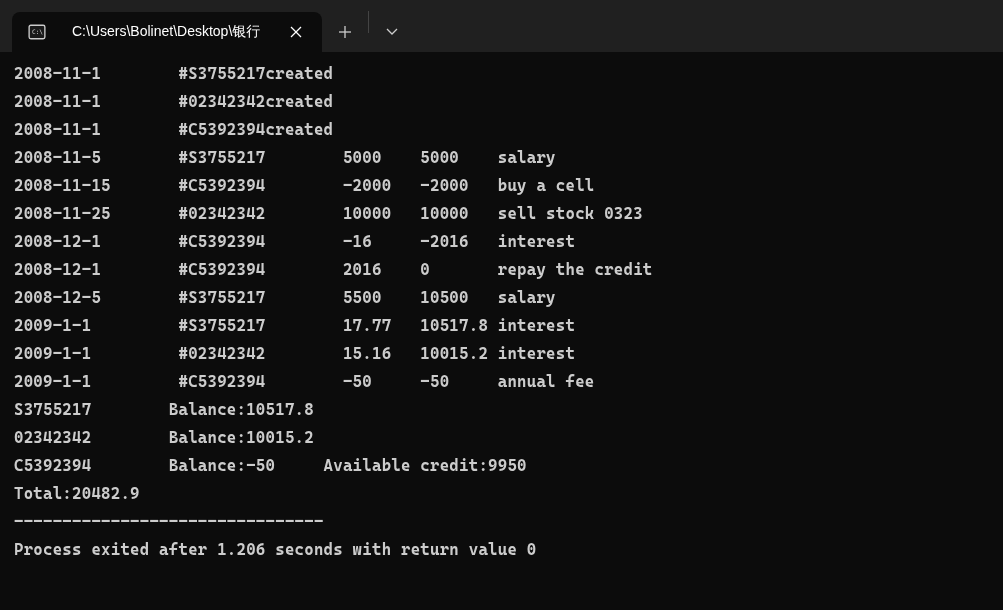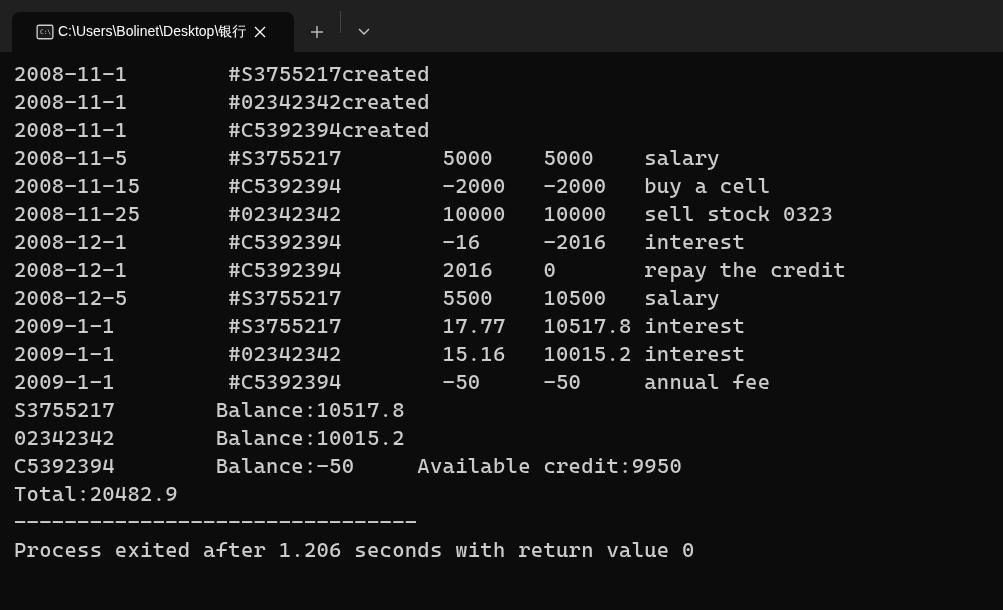--- a/index.html
+++ b/index.html
@@ -23,22 +23,22 @@
       padding-left: 12px;
     }
     .tab {
       background: #0c0c0c;
       height: 40px;
       min-width: 250px;
       max-width: 340px;
       border-radius: 8px 8px 0 0;
       display: flex;
       align-items: center;
-      padding: 0 24px;
-      gap: 4px;
+      padding: 0 16px;
+      gap: 26px;
       position: relative;
     }
     .tab-icon {
       width: 18px;
       height: 18px;
       flex-shrink: 0;
     }
     .tab-icon svg {
       width: 100%;
       height: 100%;
@@ -73,24 +73,24 @@
     }
     .divider {
       width: 1px;
       height: 22px;
       background: #444;
       align-self: center;
       margin-bottom: 8px;
     }
     .terminal {
       padding: 8px 14px;
-      font-size: 21px;
+      font-size: 16px;
       line-height: 28px;
       white-space: pre;
-      font-weight: 400;
+      font-weight: 700;
       letter-spacing: 0.3px;
     }
     .row {
       display: block;
     }
   </style>
 </head>
 <body>
 
 <div class="titlebar">

